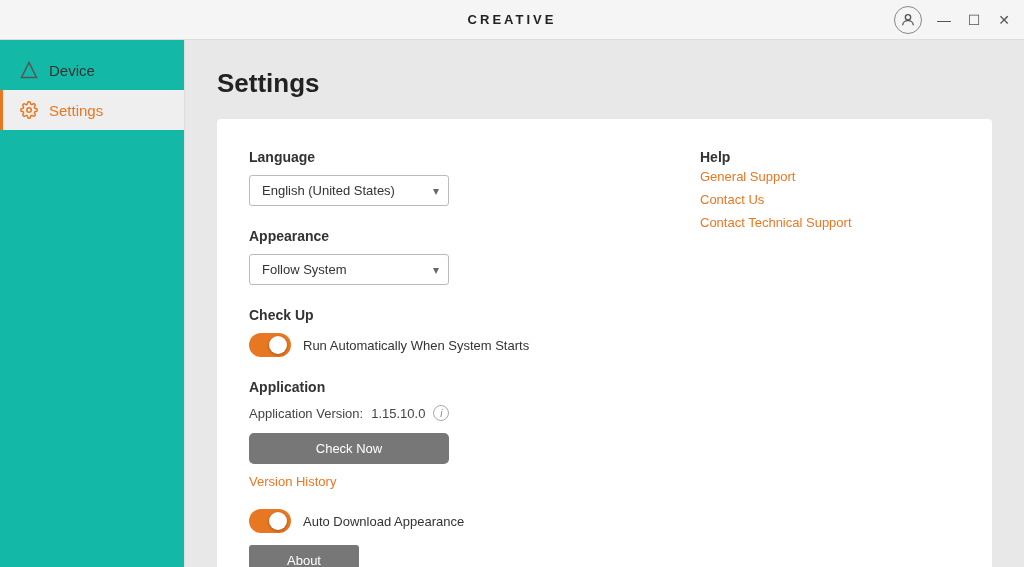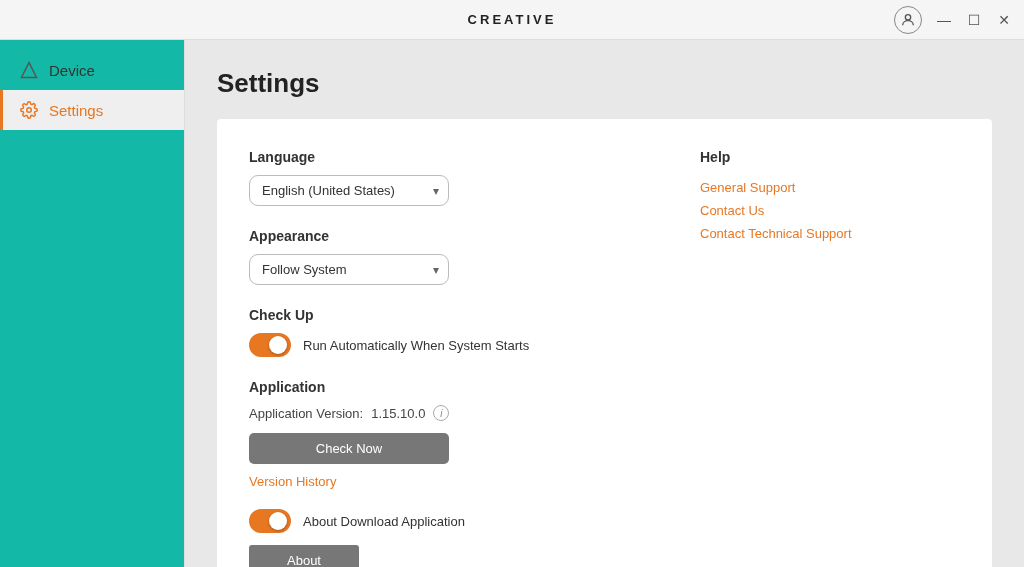--- a/index.html
+++ b/index.html
@@ -138,21 +138,21 @@
 
     
     .dropdown-wrapper {
       position: relative;
       display: inline-block;
     }
     .dropdown-select {
       appearance: none;
       background: #fff;
       border: 1px solid #bbb;
-      border-radius: 9px;
+      border-radius: 3px;
       padding: 7px 36px 7px 12px;
       font-size: 13px;
       color: #333;
       cursor: pointer;
       width: 200px;
       outline: none;
     }
     .dropdown-arrow {
       position: absolute;
       right: 10px;
@@ -252,21 +252,21 @@
       cursor: pointer;
       margin-top: 12px;
       display: inline-block;
     }
 
     
     .help-title {
       font-size: 14px;
       font-weight: 600;
       color: #333;
-      margin-bottom: 15px;
+      margin-bottom: 4px;
     }
     .help-link {
       display: block;
       color: #e87722;
       font-size: 13px;
       text-decoration: none;
       margin-bottom: 8px;
       cursor: pointer;
     }
   </style>
@@ -364,21 +364,21 @@
           </div>
           <button class="btn-check-now">Check Now</button>
           <a class="version-history-link">Version History</a>
           <div class="toggle-row">
             <label class="toggle">
 
               <div class="toggle-track">
                 <div class="toggle-thumb"></div>
               </div>
             </label>
-            <span class="toggle-label">About Download Application</span>
+            <span class="toggle-label">Auto Download Appearance</span>
           </div>
           <button class="btn-about">About</button>
         </div>
       </div>
 
       <div class="settings-right">
         <div class="help-title">Help</div>
         <a class="help-link">General Support</a>
         <a class="help-link">Contact Us</a>
         <a class="help-link">Contact Technical Support</a>

